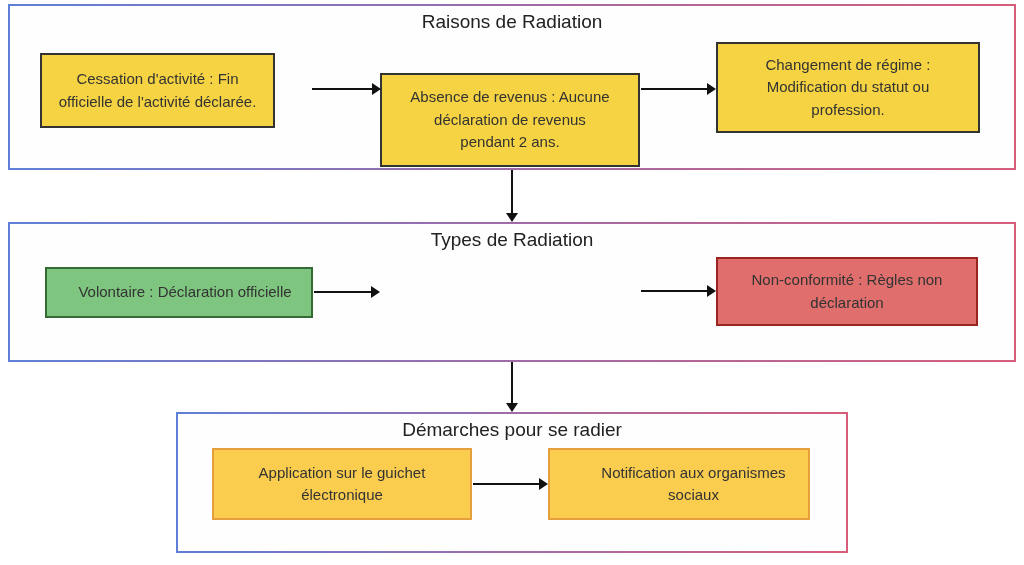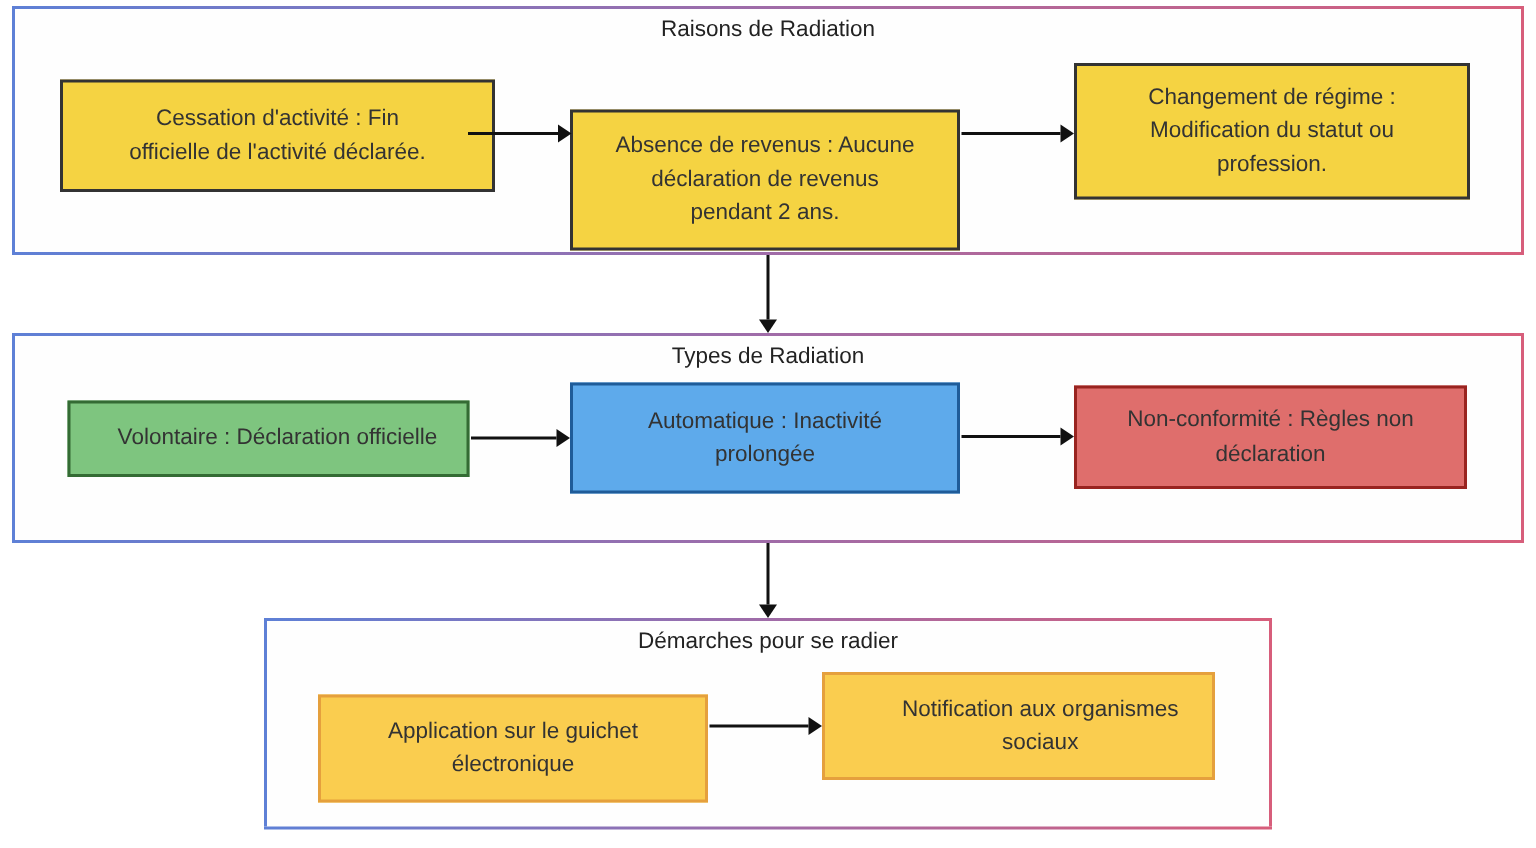--- a/index.html
+++ b/index.html
@@ -10,21 +10,21 @@
     position: absolute;
     border: 2px solid;
     border-image: linear-gradient(90deg, #5E80D6, #A06CA8, #D75E7B) 1;
     background: #fefefe;
     box-sizing: border-box;
   }
   .sec-title {
     position: absolute;
     top: 5px; left: 0; width: 100%;
     text-align: center;
-    font-size: 15px;
+    font-size: 19px;
     color: #222222;
     white-space: pre-line;
   }
 
   .node {
     position: absolute;
     display: flex;
     align-items: center;
     justify-content: center;
     text-align: center;
@@ -60,21 +60,21 @@
 </style>
 </head>
 <body>
 
 <div class="canvas">
 
   <div class="container" style="left:8px; top:4px; width:1008px; height:166px;">
     <div class="sec-title">Raisons de Radiation</div>
   </div>
 
-  <div class="node yellow" style="left:40px; top:53px; width:290px; height:75px;">Cessation d'activité : Fin
+  <div class="node yellow" style="left:40px; top:53px; width:235px; height:75px;">Cessation d'activité : Fin
 officielle de l'activité déclarée.</div>
 
   <div class="node yellow" style="left:380px; top:41px; width:260px; height:94px;margin-top:32px;">Absence de revenus : Aucune
 déclaration de revenus
 pendant 2 ans.</div>
 
   <div class="node yellow" style="left:716px; top:42px; width:264px; height:91px;">Changement de régime :
 Modification du statut ou
 profession.</div>
 
@@ -88,42 +88,40 @@
   <div class="v-arrow" style="left:511px; top:170px; height:43px;">
     <span class="head"></span>
   </div>
 
   <div class="container" style="left:8px; top:222px; width:1008px; height:140px;">
     <div class="sec-title">Types de Radiation</div>
   </div>
 
   <div class="node green" style="left:45px; top:267px; width:268px; height:51px;">Volontaire : Déclaration officielle</div>
 
-  <div class="node blue" style="left:380px; top:255px; width:260px; height:74px;">Automatique : Inactivité
-prolongée</div>
 
   <div class="node red" style="left:716px; top:257px; width:262px; height:69px;">Non-conformité : Règles non
 déclaration</div>
 
   <div class="h-arrow" style="left:314px; top:291px; width:57px;">
     <span class="head"></span>
   </div>
   <div class="h-arrow" style="left:641px; top:290px; width:66px;">
     <span class="head"></span>
   </div>
 
   <div class="v-arrow" style="left:511px; top:362px; height:41px;">
     <span class="head"></span>
   </div>
 
   <div class="container" style="left:176px; top:412px; width:672px; height:141px;">
     <div class="sec-title">Démarches pour se radier</div>
   </div>
 
-  <div class="node amber" style="left:212px; top:448px; width:260px; height:72px;margin-top:15px;">Application sur le guichet
+  <div class="node amber" style="left:212px; top:448px; width:260px; height:72px;">Application sur le guichet
 électronique</div>
 
   <div class="node amber" style="left:548px; top:448px; width:262px; height:72px;padding-left:41px;">Notification aux organismes
 sociaux</div>
 
   <div class="h-arrow" style="left:473px; top:483px; width:66px;">
     <span class="head"></span>
   </div>
 
 </div>

